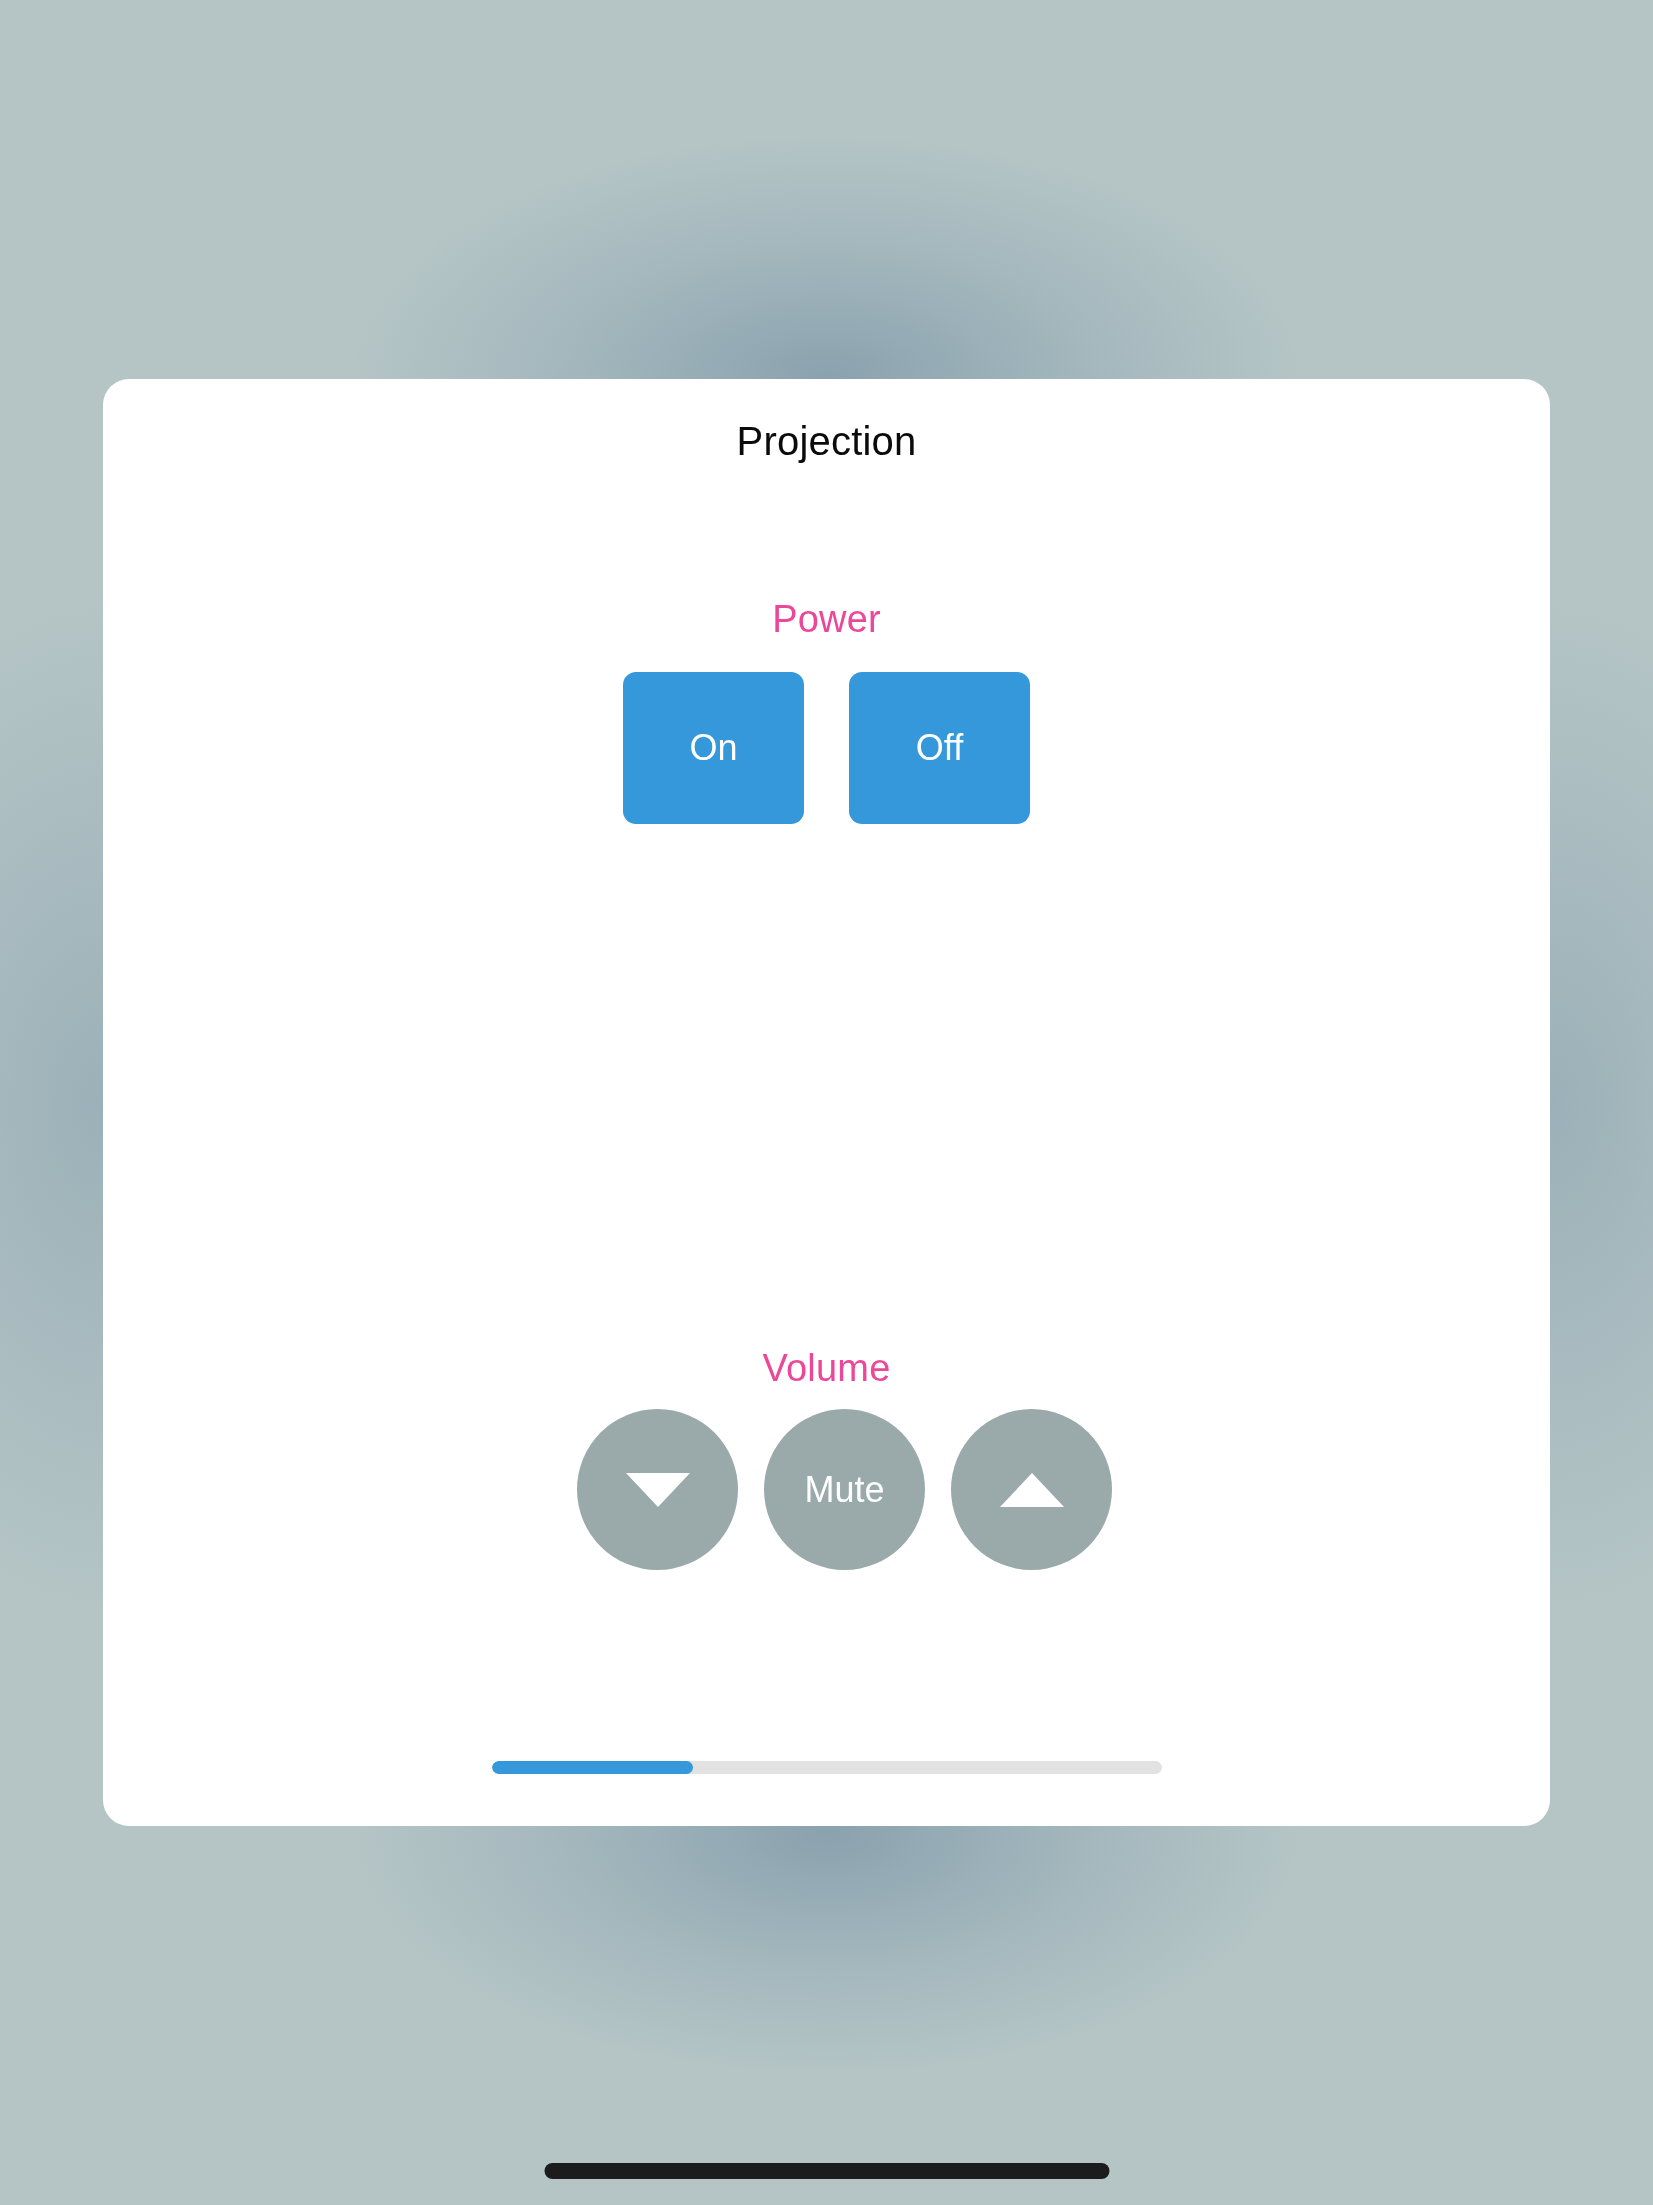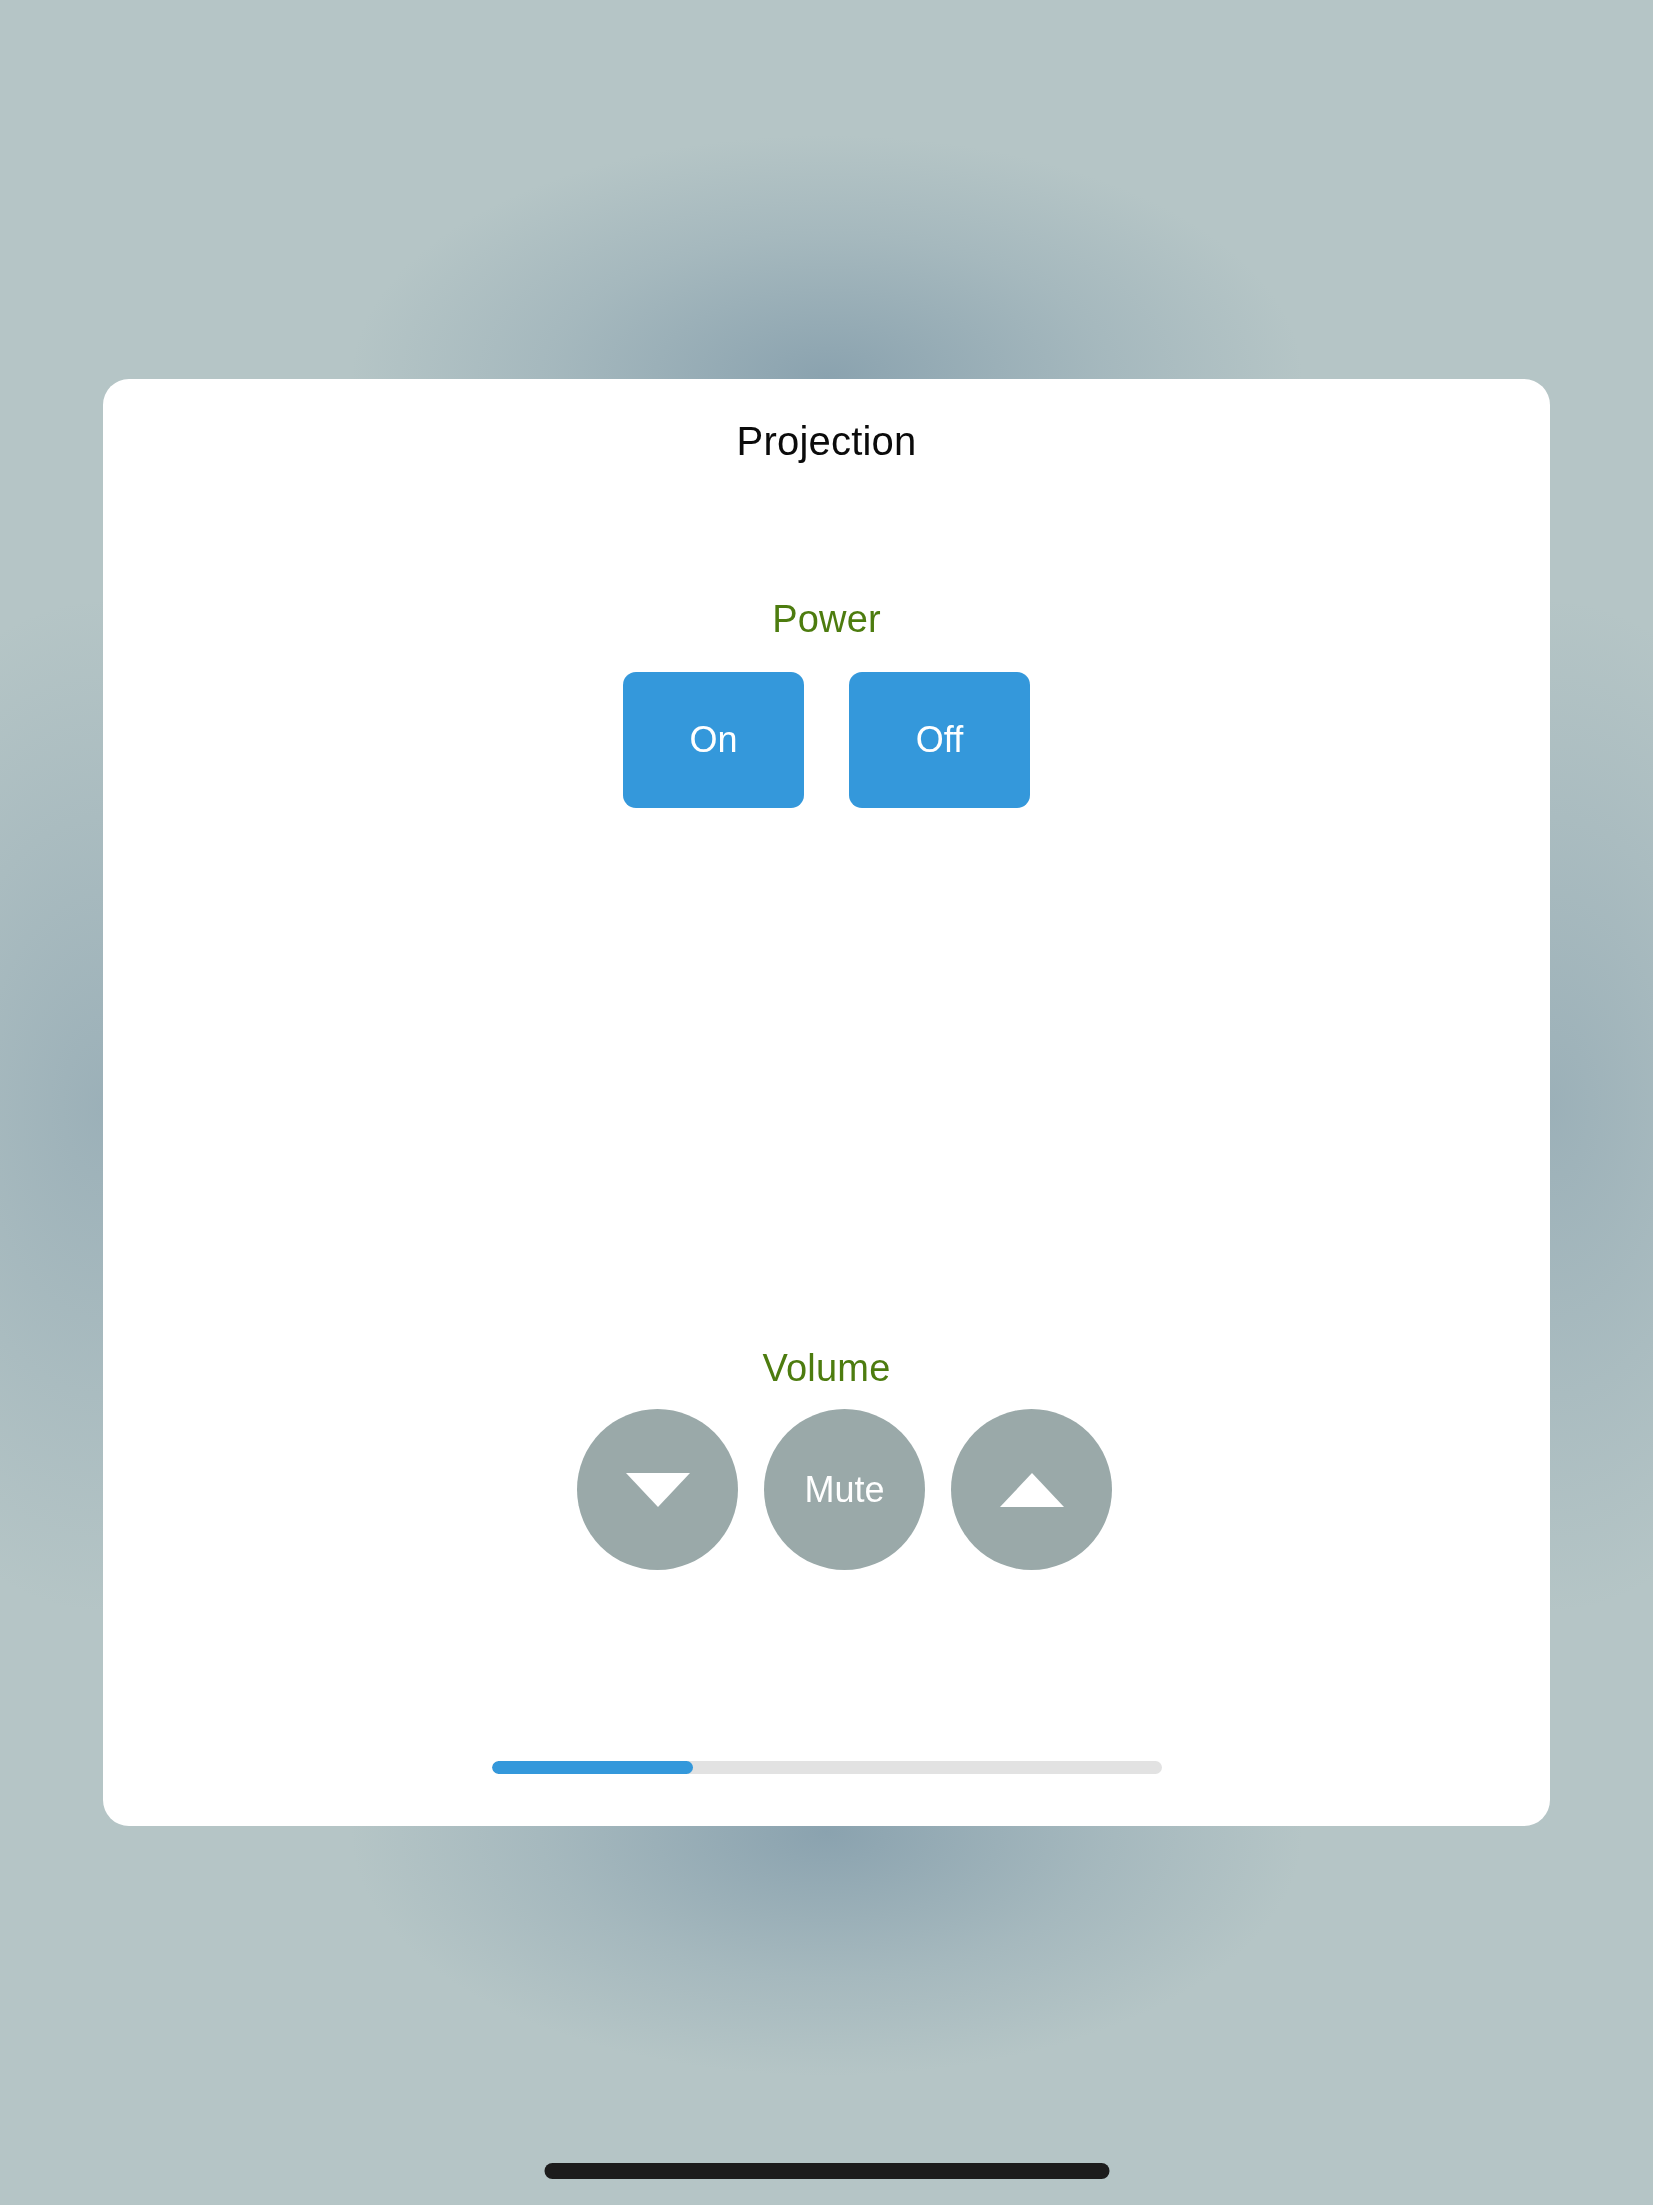--- a/index.html
+++ b/index.html
@@ -46,40 +46,40 @@
     top: 40px;
     text-align: center;
     font-size: 40px;
     color: #0b0b0b;
     letter-spacing: 0.2px;
   }
 
   .section-label {
     text-align: center;
     font-size: 38px;
-    color: #4d7c0f;
+    color: #ec4899;
     letter-spacing: 0.2px;
   }
 
   
   #power-section {
     position: absolute;
     left: 0;
     right: 0;
     top: 219px;
   }
   #power-row {
     display: flex;
     justify-content: center;
     gap: 45px;
     margin-top: 31px;
   }
   .power-button {
     width: 181px;
-    height: 136px;
+    height: 152px;
     background: #3498db;
     border-radius: 13px;
     border: none;
     display: flex;
     align-items: center;
     justify-content: center;
     color: #ffffff;
     font-size: 36px;
     font-family: "Liberation Sans", sans-serif;
     cursor: pointer;

